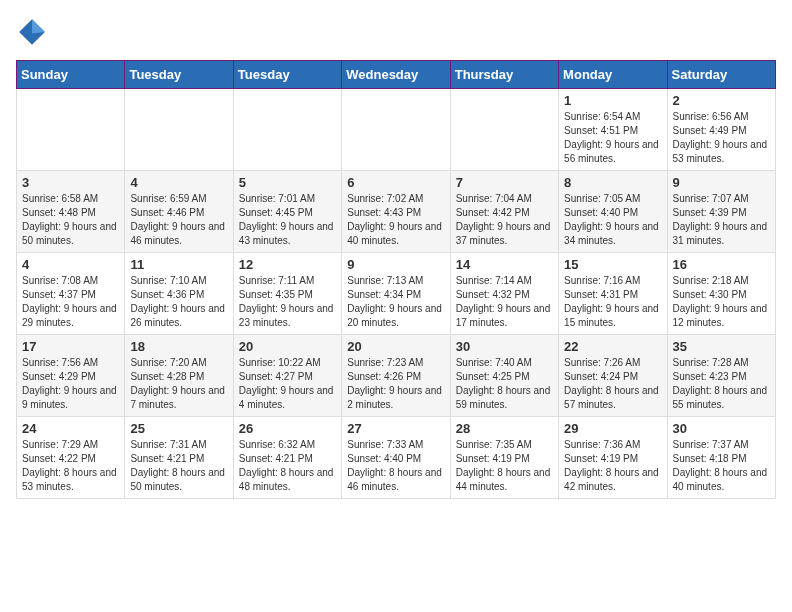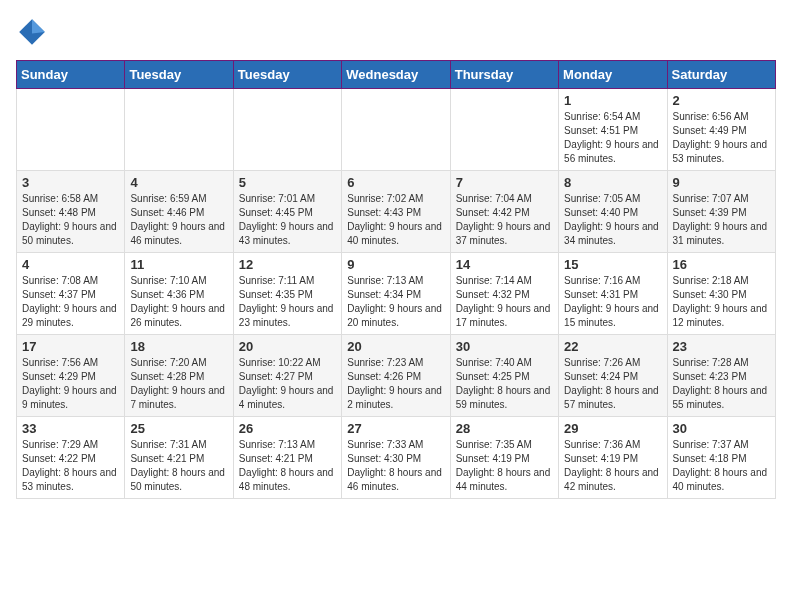--- a/index.html
+++ b/index.html
@@ -265,49 +265,49 @@
 Sunset: 4:25 PM
 Daylight: 8 hours and 59 minutes.</div>
         </td>
         <td>
           <span class="day-num">22</span>
           <div class="day-info">Sunrise: 7:26 AM
 Sunset: 4:24 PM
 Daylight: 8 hours and 57 minutes.</div>
         </td>
         <td>
-          <span class="day-num">23</span>
+          <span class="day-num">35</span>
           <div class="day-info">Sunrise: 7:28 AM
 Sunset: 4:23 PM
 Daylight: 8 hours and 55 minutes.</div>
         </td>
       </tr>
       <tr>
         <td>
-          <span class="day-num">33</span>
+          <span class="day-num">24</span>
           <div class="day-info">Sunrise: 7:29 AM
 Sunset: 4:22 PM
 Daylight: 8 hours and 53 minutes.</div>
         </td>
         <td>
           <span class="day-num">25</span>
           <div class="day-info">Sunrise: 7:31 AM
 Sunset: 4:21 PM
 Daylight: 8 hours and 50 minutes.</div>
         </td>
         <td>
           <span class="day-num">26</span>
-          <div class="day-info">Sunrise: 7:13 AM
+          <div class="day-info">Sunrise: 6:32 AM
 Sunset: 4:21 PM
 Daylight: 8 hours and 48 minutes.</div>
         </td>
         <td>
           <span class="day-num">27</span>
           <div class="day-info">Sunrise: 7:33 AM
-Sunset: 4:30 PM
+Sunset: 4:40 PM
 Daylight: 8 hours and 46 minutes.</div>
         </td>
         <td>
           <span class="day-num">28</span>
           <div class="day-info">Sunrise: 7:35 AM
 Sunset: 4:19 PM
 Daylight: 8 hours and 44 minutes.</div>
         </td>
         <td>
           <span class="day-num">29</span>

